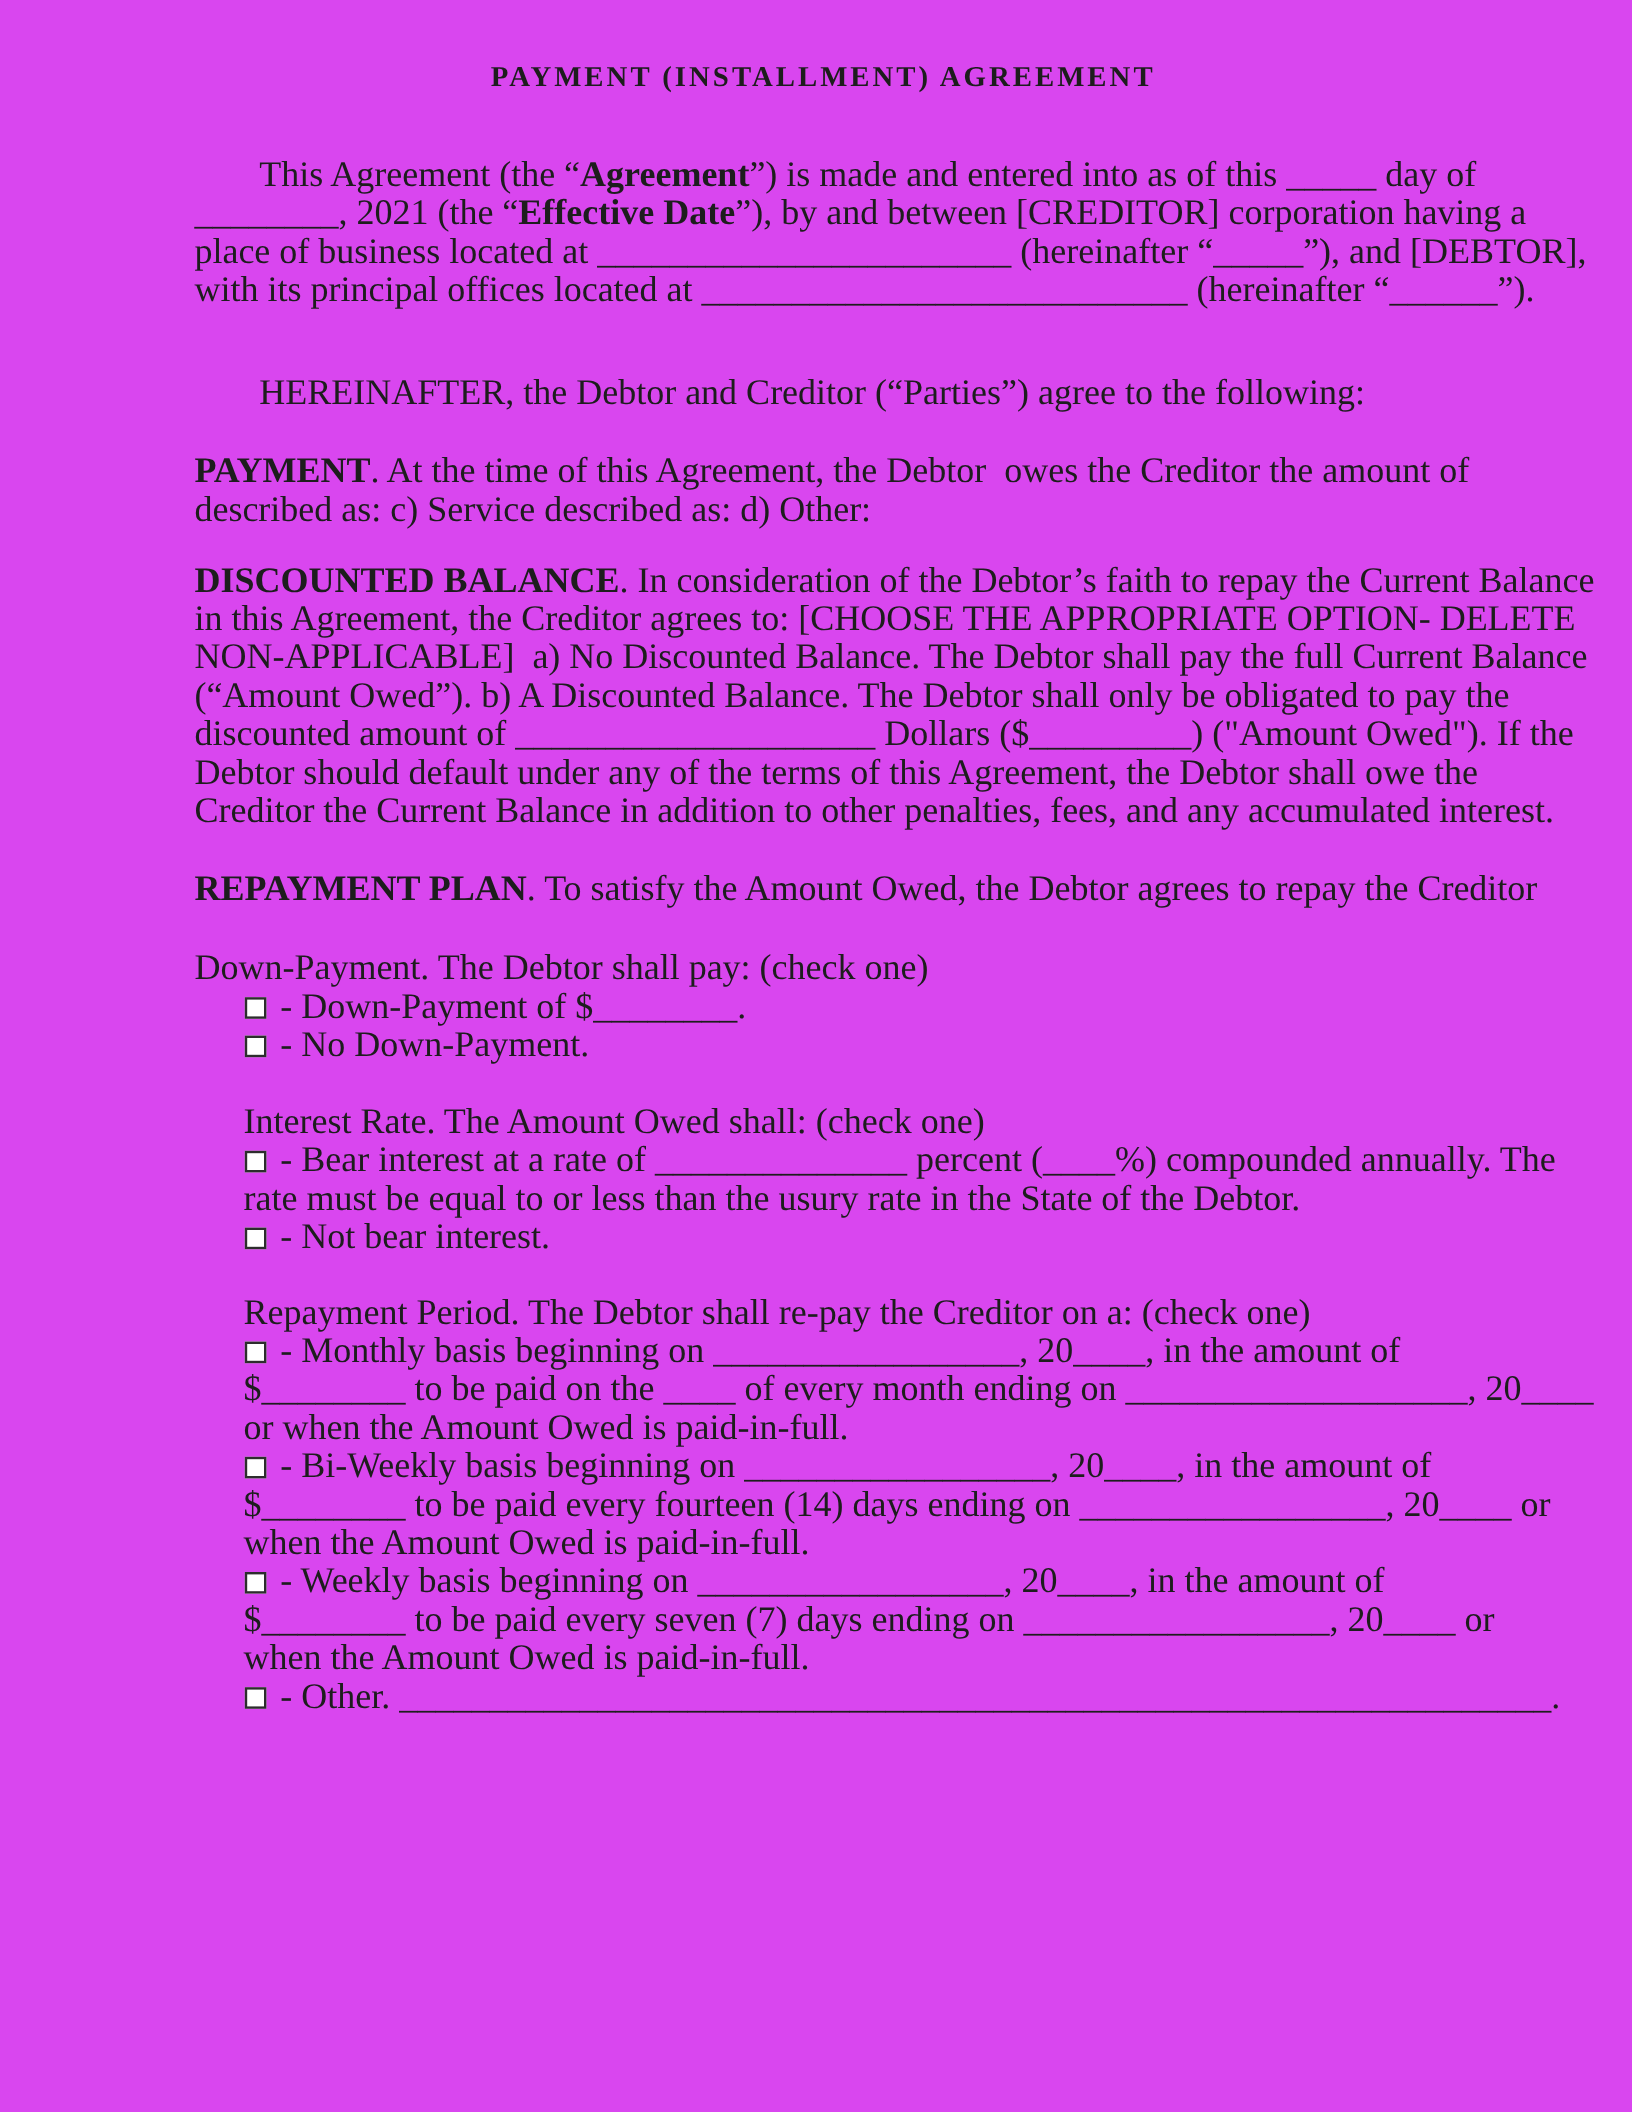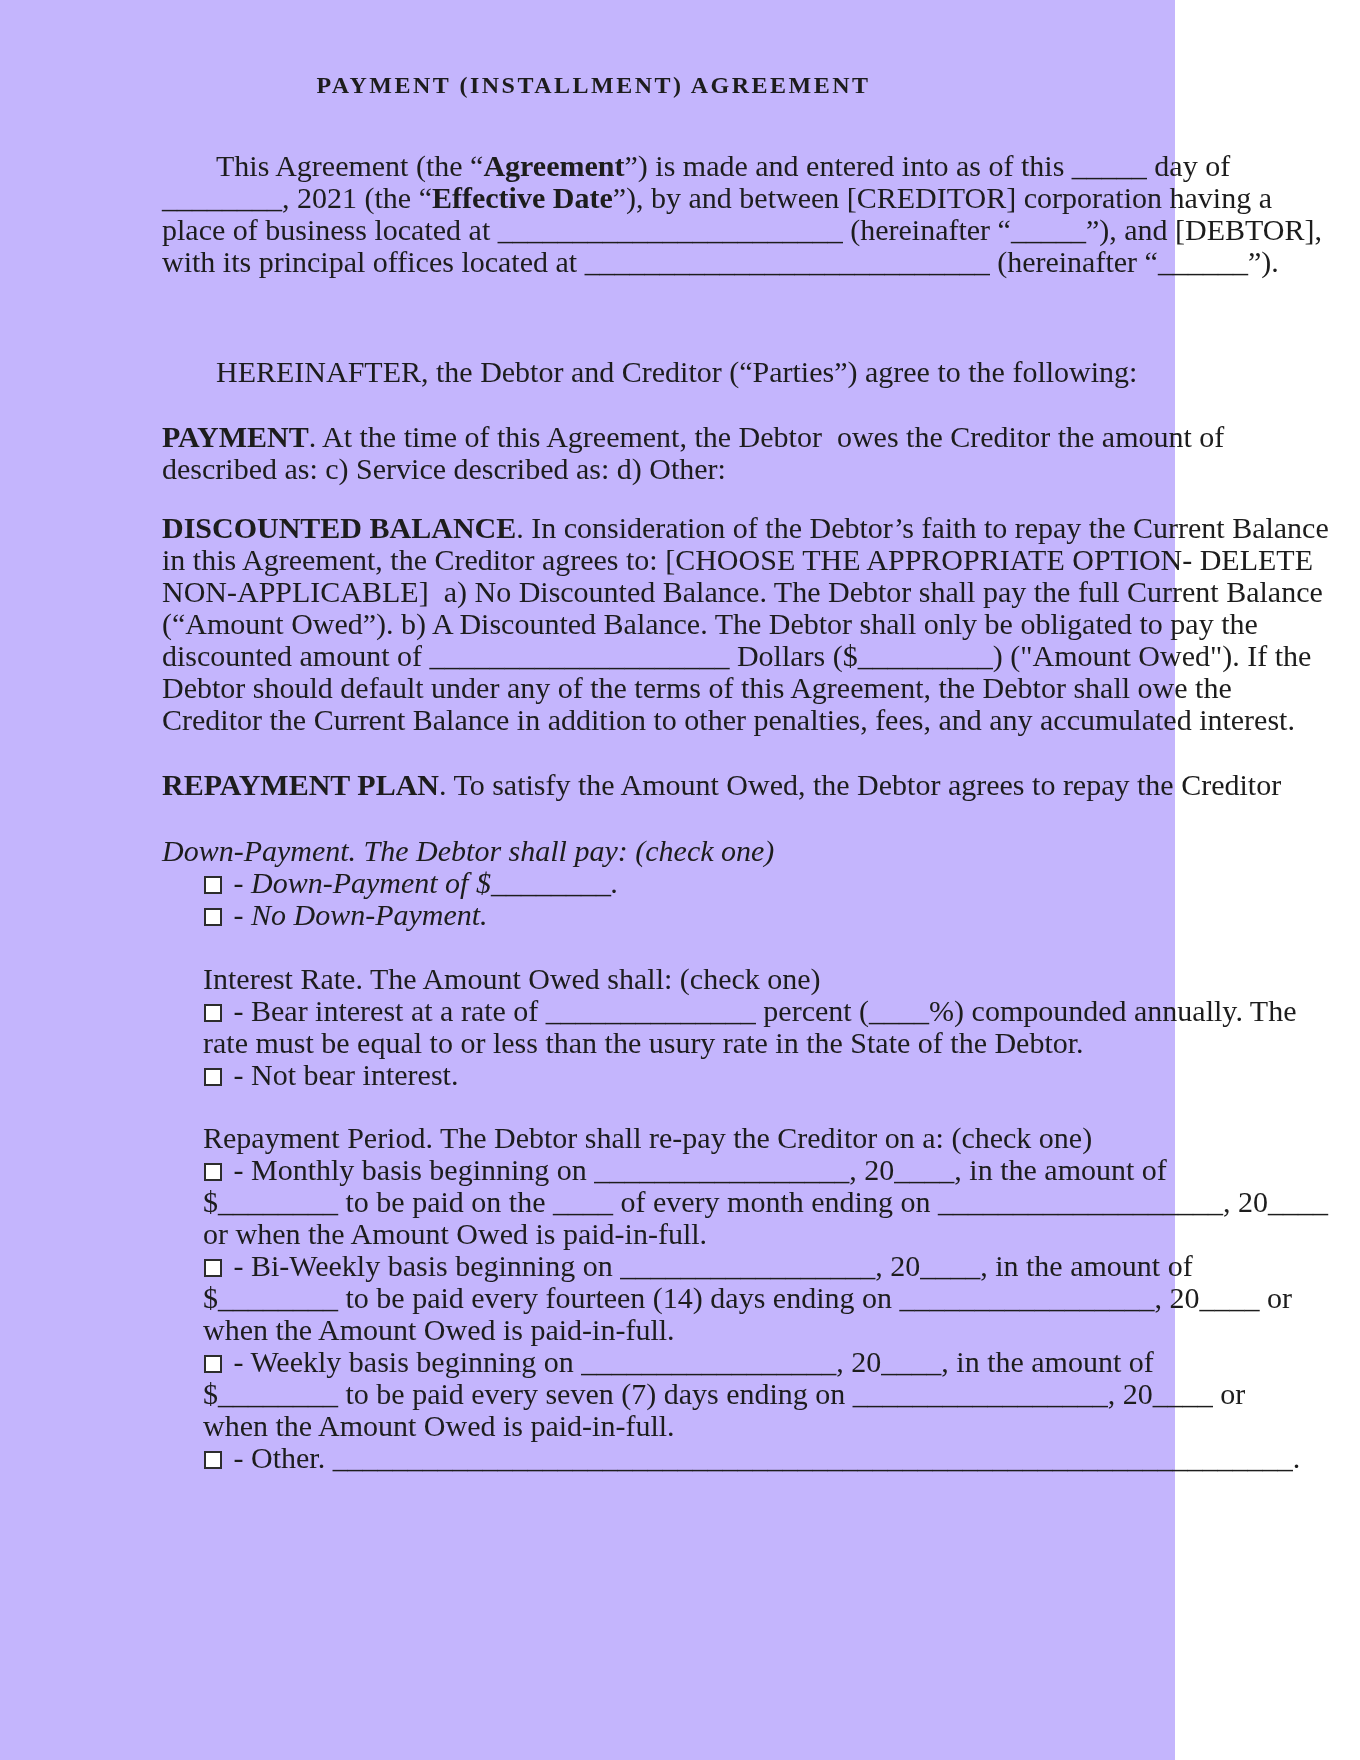--- a/index.html
+++ b/index.html
@@ -9,24 +9,24 @@
   }
   body {
     width: 1360px;
     height: 1760px;
     overflow: hidden;
     font-family: "Liberation Serif", "DejaVu Serif", serif;
     color: #1d1d1d;
   }
   #document-page {
     box-sizing: border-box;
-    width: 1175px;
+    width: 1360px;
     height: 1760px;
-    padding: 69px 150px 0 162px;
-    background: #c4b5fd;
+    padding: 49px 150px 0 162px;
+    background: #d946ef;
   }
   .block { }
   .line {
     white-space: pre;
     line-height: 32px;
     font-size: 30px;
   }
   .indent0 { padding-left: 0; }
   .indent1 { padding-left: 41px; }   
   .indent2 { padding-left: 54px; }   
@@ -46,25 +46,25 @@
   }
   
   [data-name="document-title"] {
     text-align: center;
     font-size: 24px;
     letter-spacing: 2.5px;
     font-weight: 700;
   }
   [data-name="document-title"] .line { font-size: 24px; }
   [data-name="intro-paragraph"]            { margin-top: 49px; }
-  [data-name="hereinafter-clause"]         { margin-top: 78px; }
+  [data-name="hereinafter-clause"]         { margin-top: 54px; }
   [data-name="balance-section"]            { margin-top: 33px; }
   [data-name="discounted-balance-section"] { margin-top: 27px; }
   [data-name="repayment-plan-section"]     { margin-top: 33px; }
-  [data-name="down-payment-clause"]        { margin-top: 34px; font-style: italic; }
+  [data-name="down-payment-clause"]        { margin-top: 34px; }
   [data-name="interest-rate-clause"]       { margin-top: 32px; }
   [data-name="repayment-period-clause"]    { margin-top: 31px; }
 </style>
 </head>
 <body>
 
 <div id="document-page" data-name="document-page">
     <div class="block" data-name="document-title">
       <div class="line indent0" data-name="text-line"><span class="run b" data-name="text-run">PAYMENT (INSTALLMENT) AGREEMENT</span></div>
     </div>

